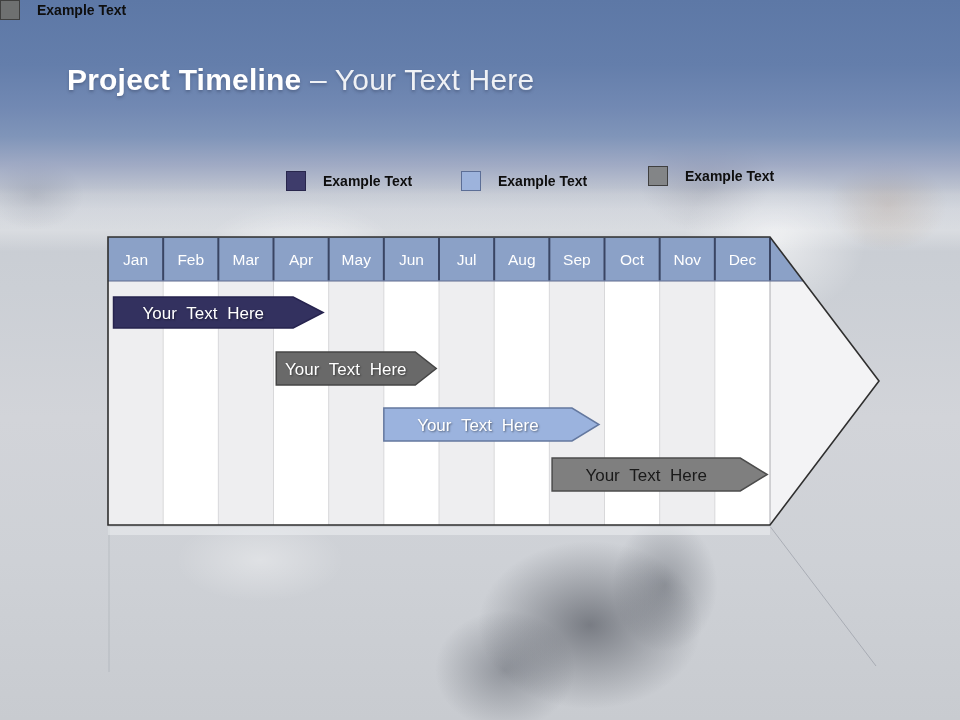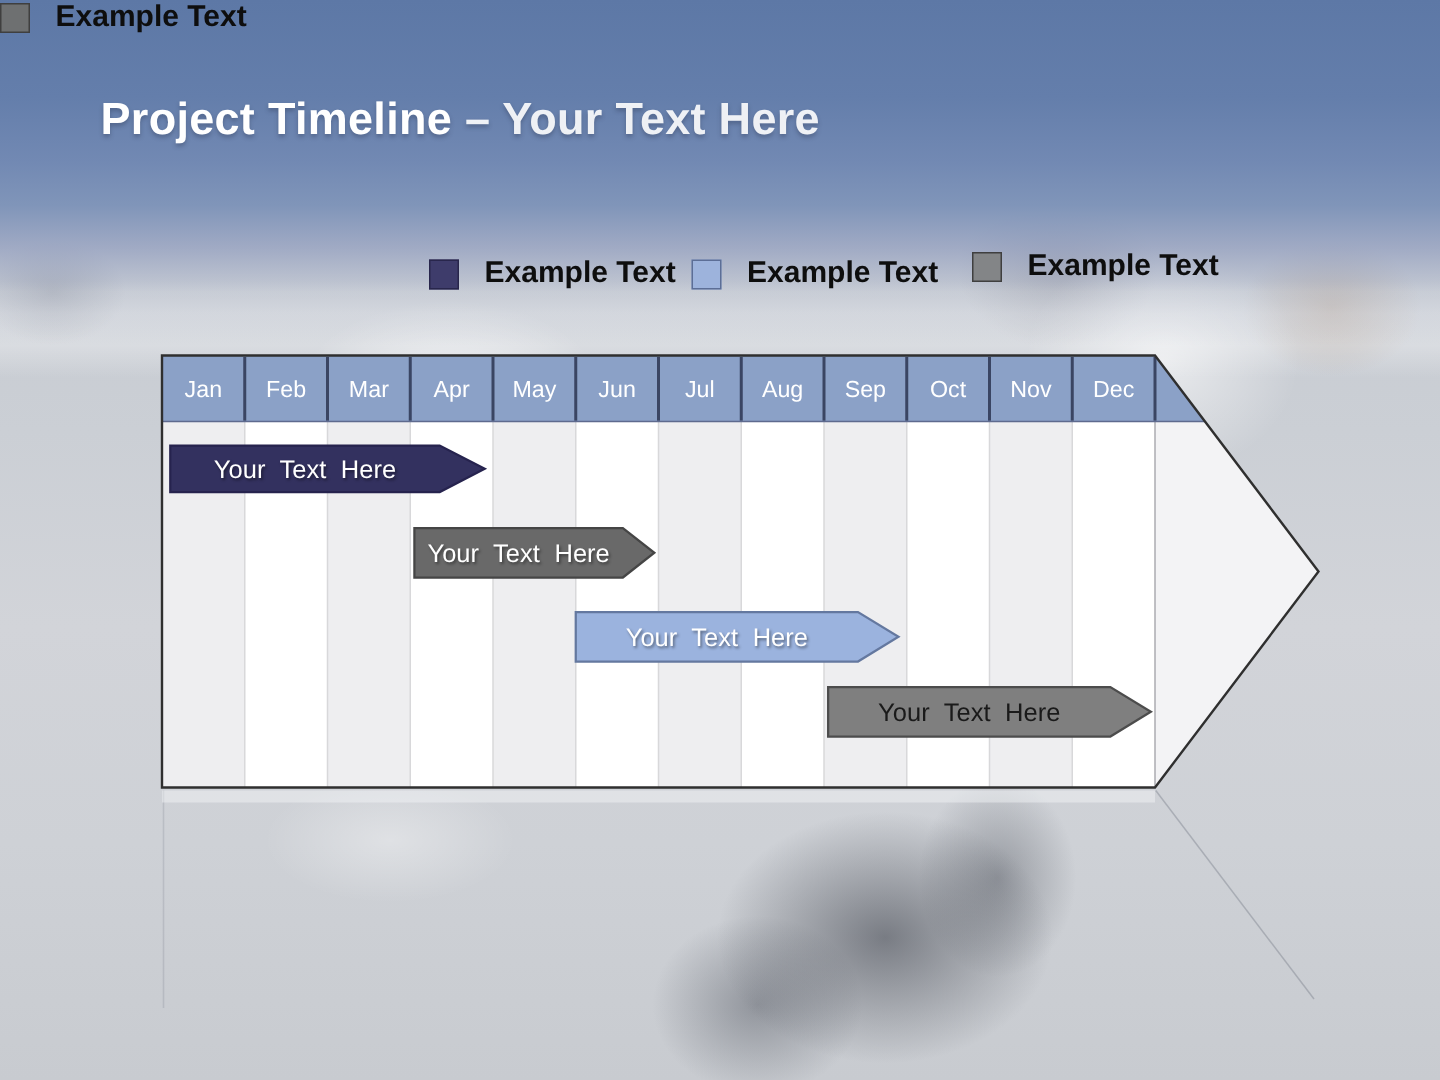--- a/index.html
+++ b/index.html
@@ -26,29 +26,29 @@
       radial-gradient(ellipse 120px 60px at 260px 560px,rgba(255,255,255,0.35) 0%,rgba(255,255,255,0) 70%),
       linear-gradient(180deg,#C6CAD1 20%,#CBCFD5 40%,#D2D4D9 58%,#CED1D6 78%,#C8CBD0 100%);
   }
 
   .title{
     position:absolute;left:67px;top:60px;margin:0;
     font-size:30px;line-height:40px;letter-spacing:0.2px;
     color:#FFFFFF;text-shadow:0 2px 3px rgba(40,50,75,0.35);
     white-space:nowrap;font-weight:700;
   }
-  .title .light{font-weight:700;color:rgba(255,255,255,0.90);}
+  .title .light{font-weight:400;color:rgba(255,255,255,0.90);}
 
   .legend-item{position:absolute;display:flex;align-items:center;}
   .legend-item:nth-of-type(1){left:110px;top:168px;}
   .legend-item:nth-of-type(2){left:286px;top:171px;}
   .legend-item:nth-of-type(3){left:461px;top:171px;}
   .legend-item:nth-of-type(4){left:648px;top:166px;}
   .legend-swatch{width:20px;height:20px;border:1.5px solid #333;box-sizing:border-box;flex:0 0 auto;}
-  .legend-label{margin-left:17px;font-size:20px;font-weight:700;color:#0E0E0E;white-space:nowrap;}
+  .legend-label{margin-left:17px;font-size:14px;font-weight:700;color:#0E0E0E;white-space:nowrap;}
 
   svg{position:absolute;left:0;top:0;}
   svg text{font-family:"Liberation Sans",sans-serif;}
   .month-label{fill:#FFFFFF;font-size:15.5px;text-anchor:middle;}
   .bar-label{font-size:17px;text-anchor:middle;word-spacing:5px;}
   .bar-label.shadowed{text-shadow:1px 1.5px 2px rgba(0,0,0,0.45);}
 </style>
 </head>
 <body>
 

